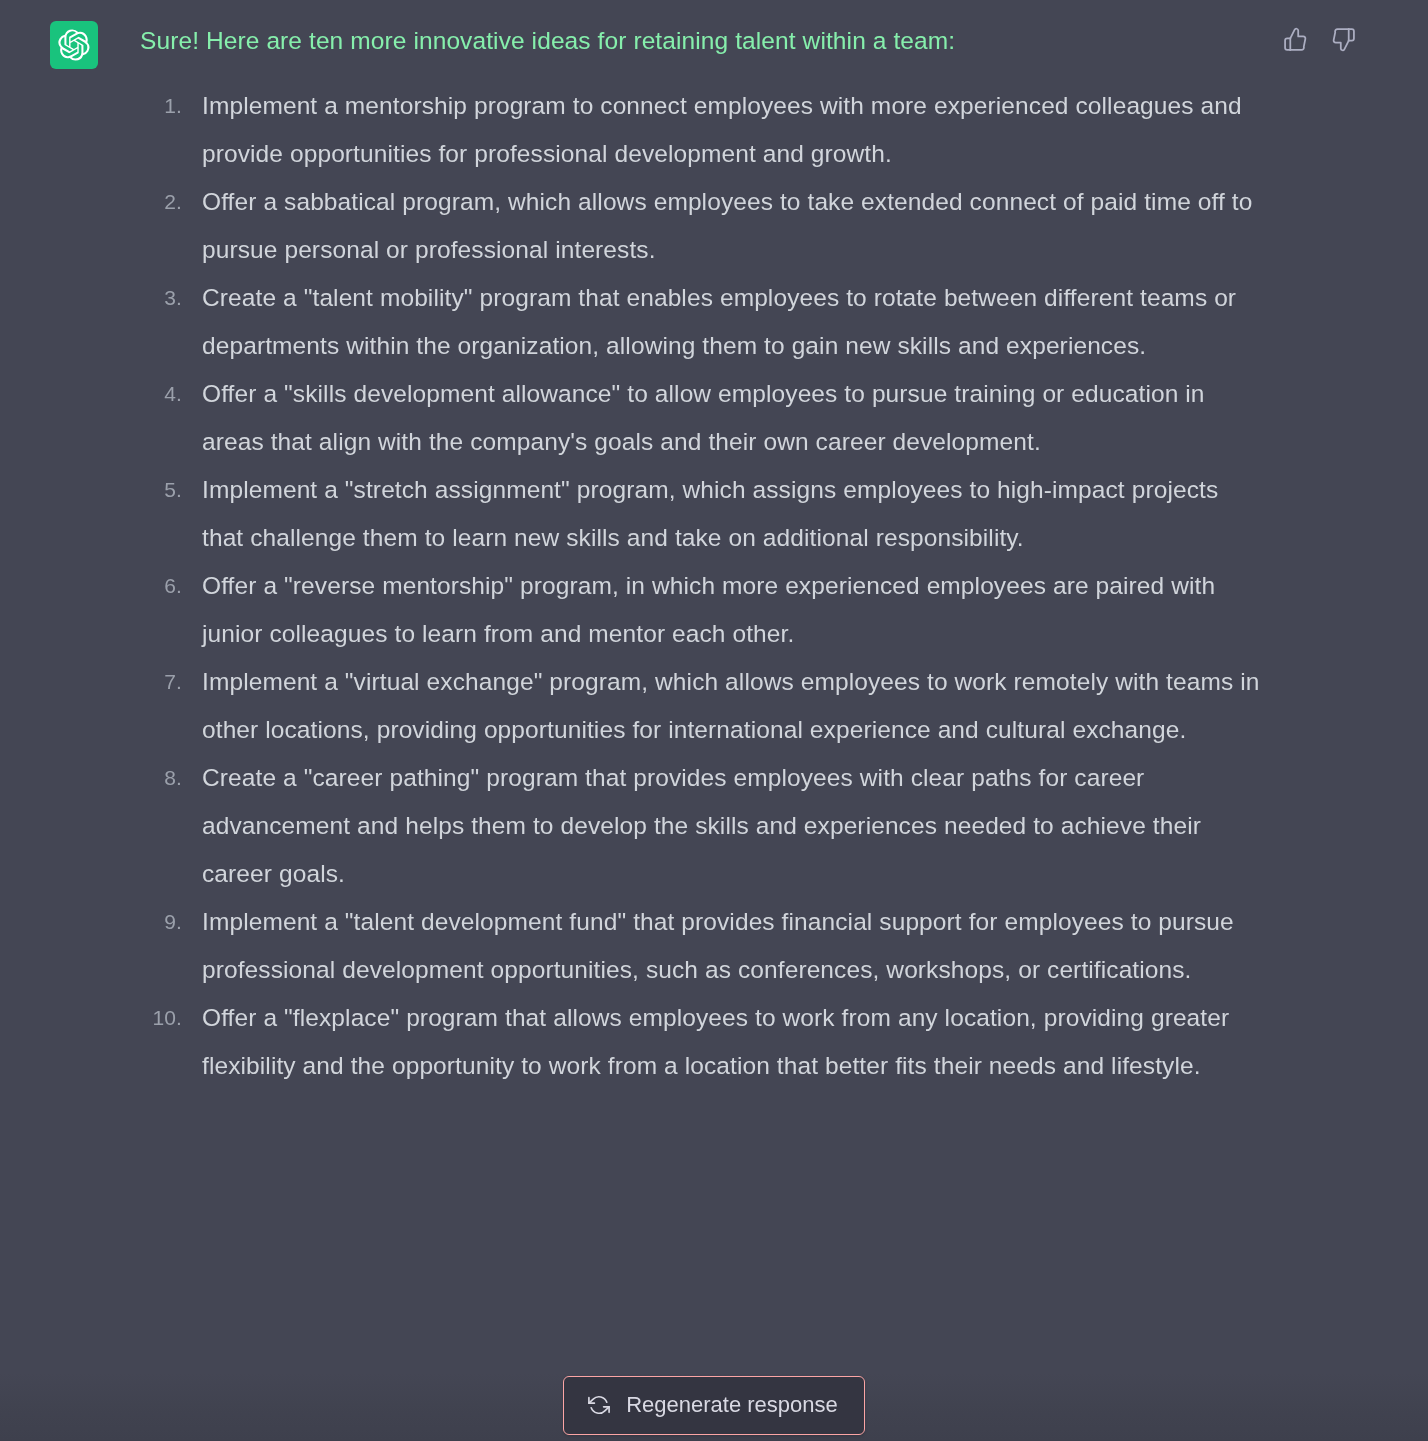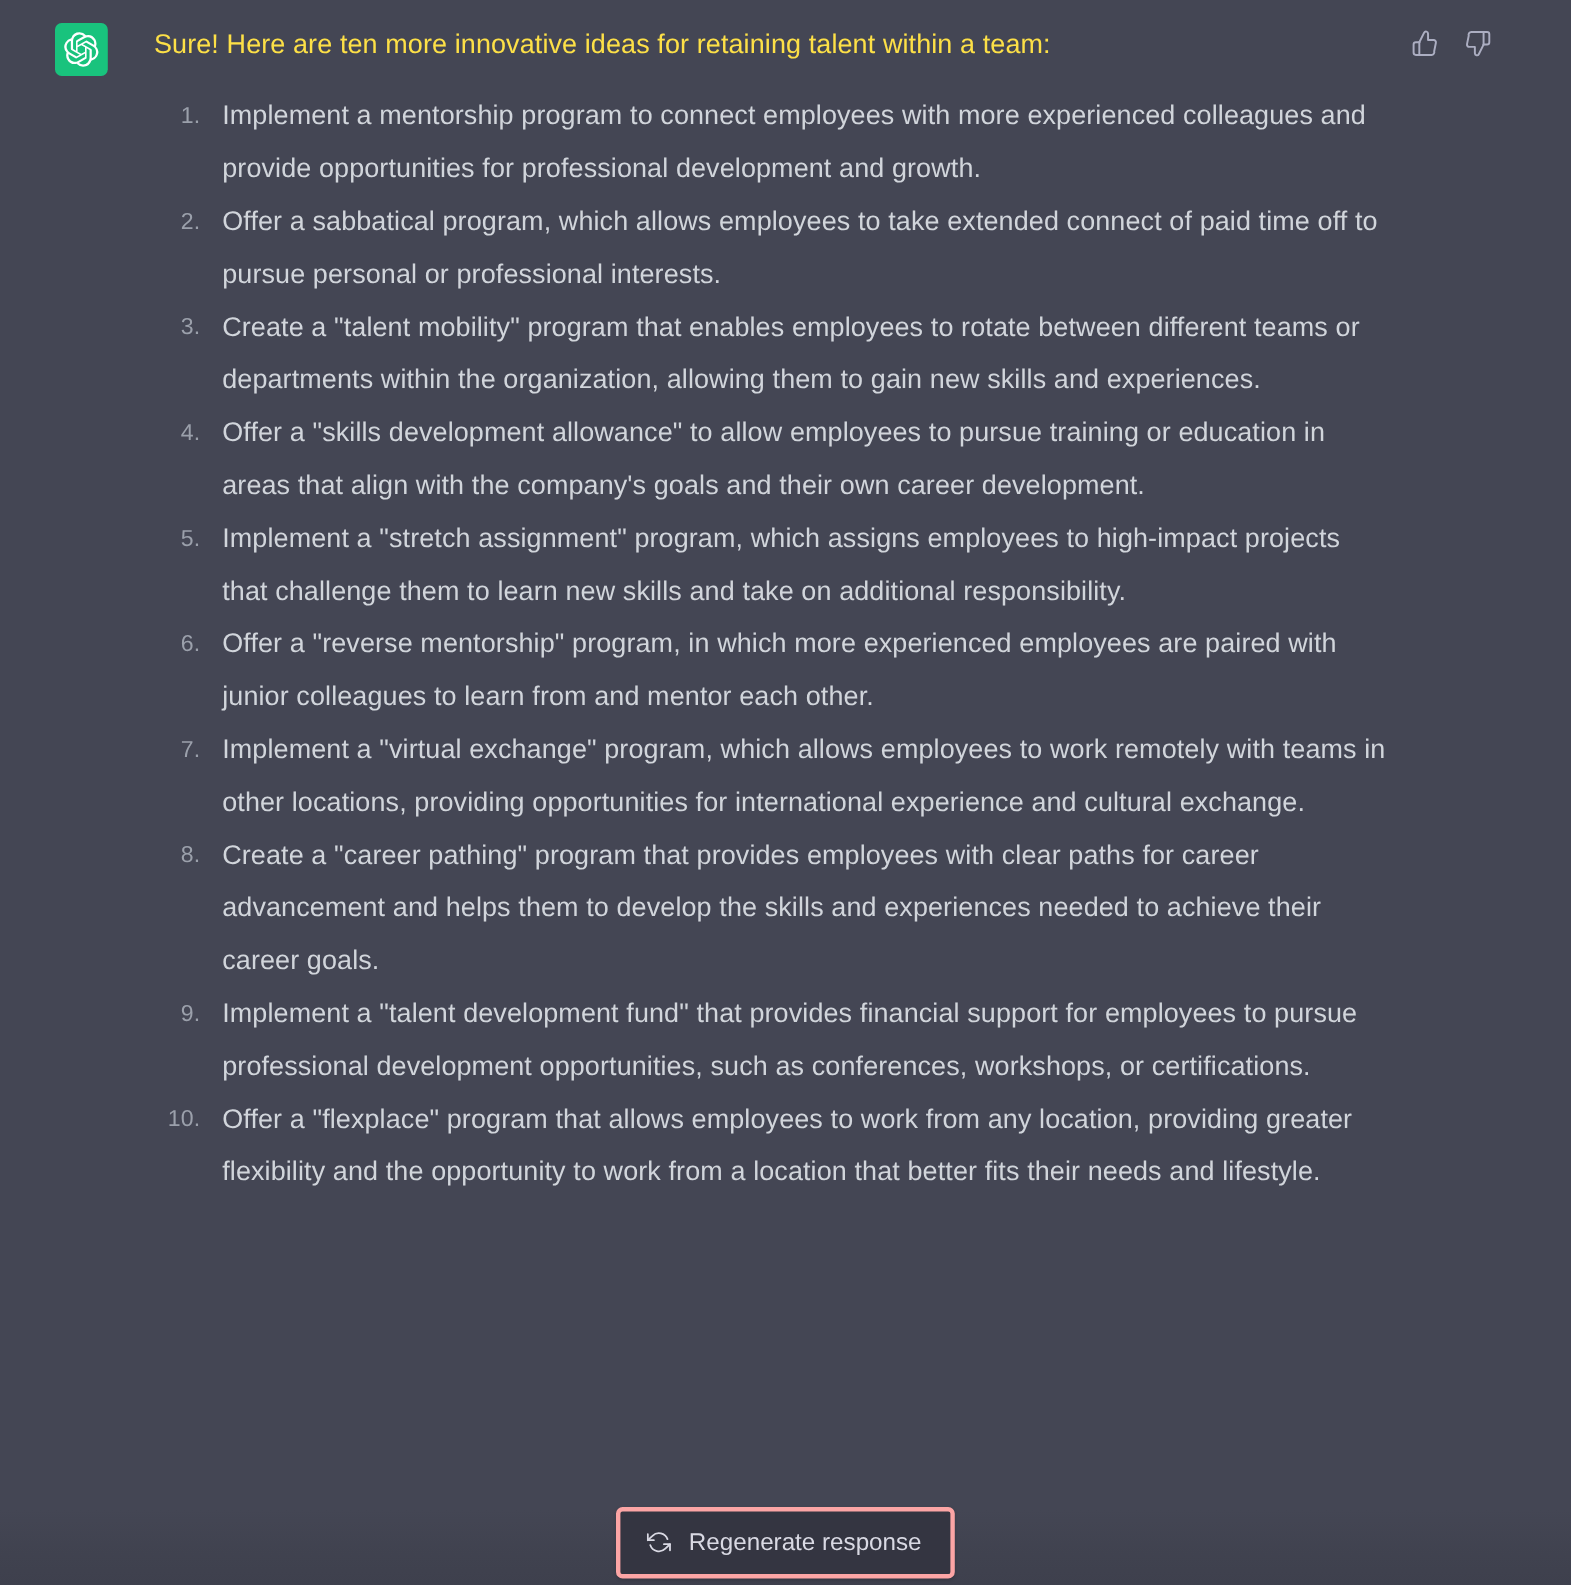--- a/index.html
+++ b/index.html
@@ -66,21 +66,21 @@
     position: absolute;
     left: 140px;
     top: 22px;
     width: 1120px;
     color: #d1d5db;
   }
 
   .intro {
     font-size: 24.5px;
     line-height: 1.55;
-    color: #fde047;
+    color: #86efac;
     margin: 0 0 22px 0;
     letter-spacing: 0.1px;
   }
 
   ol.idea-list {
     margin: 0;
     padding: 0;
     list-style: none;
     counter-reset: idea;
   }
@@ -123,21 +123,21 @@
     right: 0;
     bottom: 6px;
     display: flex;
     justify-content: center;
   }
   .regen-btn {
     display: inline-flex;
     align-items: center;
     gap: 16px;
     background: #343541;
-    border: 4px solid #fca5a5;
+    border: 1px solid #fca5a5;
     border-radius: 6px;
     color: #d9d9e3;
     font-size: 22px;
     font-family: "Liberation Sans", sans-serif;
     padding: 15px 26px 16px 24px;
     cursor: pointer;
     box-shadow: 0 1px 3px rgba(0,0,0,0.18);
   }
   .regen-btn .regen-icon { display: flex; align-items: center; }
   .regen-btn .regen-icon svg { display: block; }

